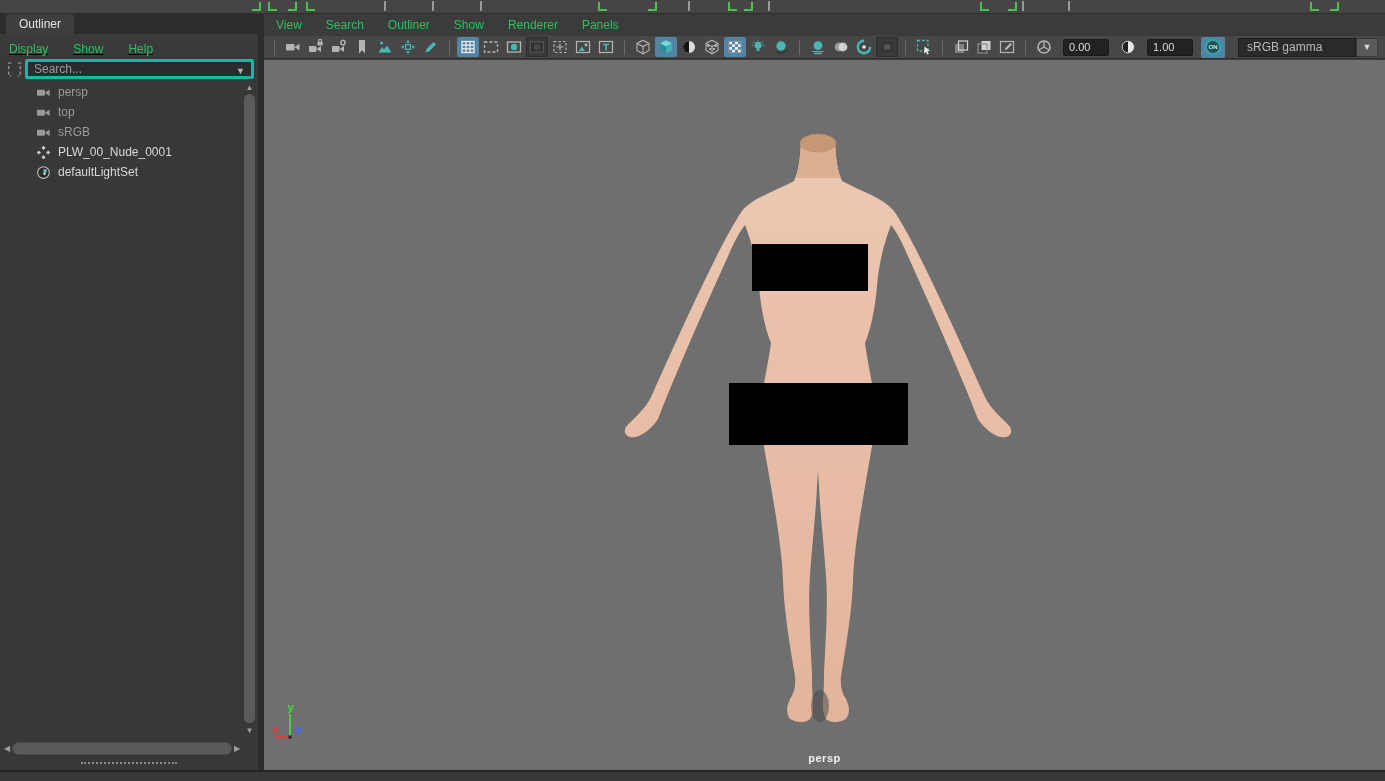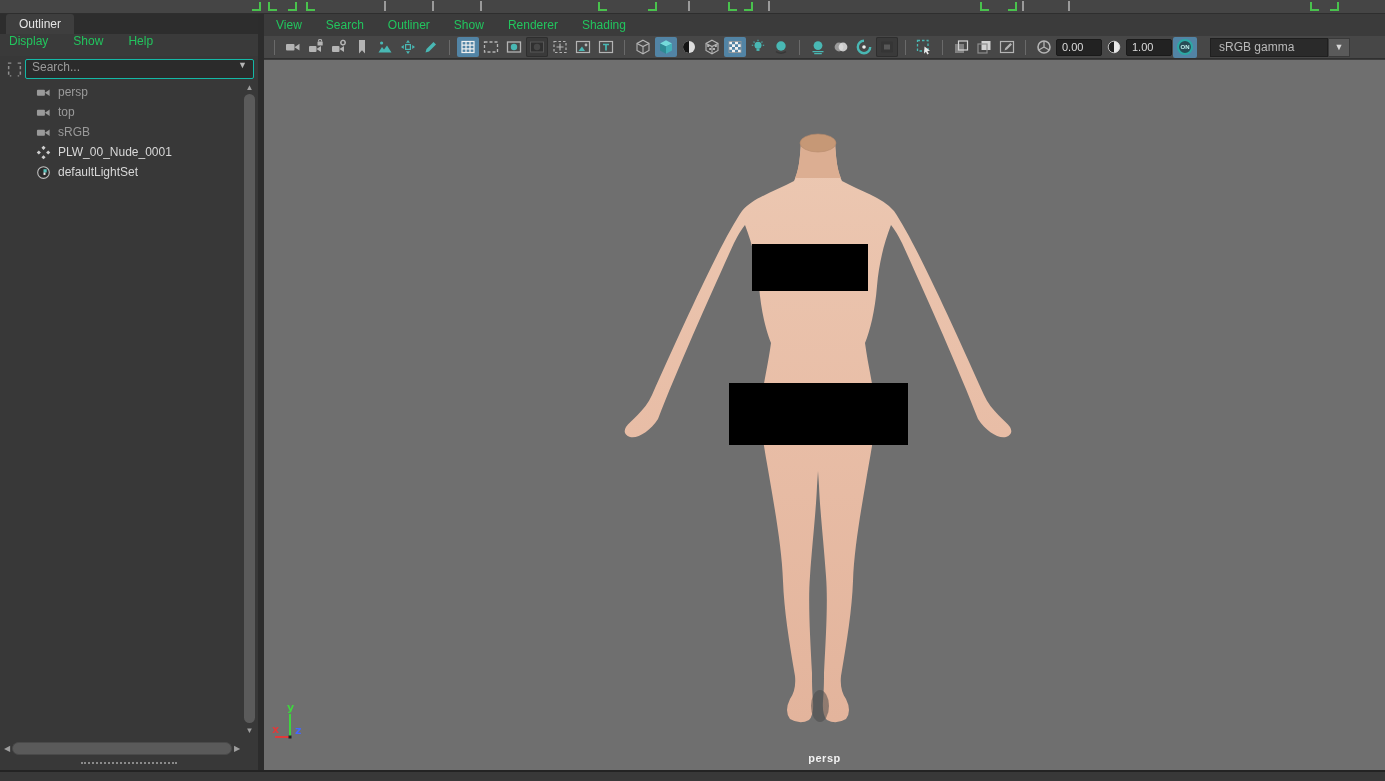--- a/index.html
+++ b/index.html
@@ -11,25 +11,25 @@
   #top-strip { position:absolute; left:0; top:0; width:1385px; height:14px; background:#454545; border-bottom:1px solid #2e2e2e; }
   .frag { position:absolute; top:2px; width:9px; height:9px; }
   .frag.green-l { border-left:2px solid #49c24d; border-bottom:2px solid #49c24d; }
   .frag.green-r { border-right:2px solid #49c24d; border-bottom:2px solid #49c24d; }
   .frag.tick { width:2px; height:10px; background:#9a9a9a; border:none; top:1px; }
 
   
   #outliner-panel { position:absolute; left:0; top:14px; width:258px; height:756px; background:#383838; }
   #ol-tabbar { height:20px; background:#2d2d2d; display:flex; }
   #ol-tab { background:#3e3e3e; color:#e4e4e4; font-size:12px; padding:3px 13px 2px 13px; border-radius:3px 3px 0 0; margin-left:6px; }
-  #ol-menubar { height:22px; background:#3a3a3a; display:flex; align-items:flex-start; gap:25px; padding-left:9px; }
+  #ol-menubar { height:22px; background:#3a3a3a; display:flex; align-items:flex-end; gap:25px; padding-left:9px;text-decoration:underline; }
   .menu-item { color:#22c55e; font-size:12px; cursor:default; }
   #ol-searchrow { height:26px; display:flex; align-items:center; padding:2px 4px 2px 3px; }
   #ol-filter { width:22px; height:18px; display:flex; align-items:center; justify-content:center; }
-  #ol-search { position:relative; flex:1; height:20px; background:#2b2b2b; border:1px solid #14b8a6; border-radius:2px; display:flex; align-items:flex-start; }
+  #ol-search { position:relative; flex:1; height:20px; background:#2b2b2b; border:3px solid #14b8a6; border-radius:2px; display:flex; align-items:flex-end; }
   #ol-search input { flex:1; background:transparent; border:none; outline:none; color:#bdbdbd; font-size:12px; padding:0 6px; font-family:"Liberation Sans","DejaVu Sans",sans-serif; }
   #ol-search input::placeholder { color:#9a9a9a; }
   #ol-search .dd-arrow { color:#b5b5b5; font-size:9px; padding-right:6px; }
   #ol-list { position:absolute; left:0; top:68px; right:16px; bottom:36px; overflow:hidden; }
   .ol-row { height:20px; display:flex; align-items:center; padding-left:36px; gap:7px; }
   .ol-row .ol-icon { width:15px; height:15px; display:flex; }
   .ol-row .ol-label { font-size:12px; color:#d8d8d8; }
   .ol-row.muted .ol-label { color:#9a9a9a; }
   
   #ol-vscroll { position:absolute; right:2px; top:68px; bottom:34px; width:13px; }
@@ -49,21 +49,21 @@
   
   #viewport-panel { position:absolute; left:264px; top:14px; width:1121px; height:756px; background:#3c3c3c; }
   #vp-menubar { height:22px; background:#3b3b3b; display:flex; align-items:center; gap:24px; padding-left:12px; }
   #vp-toolbar { height:23px; background:#474747; border-bottom:1px solid #303030; display:flex; align-items:center; padding-left:4px; gap:1px; }
   .tb-btn { width:22px; height:20px; border-radius:2px; display:flex; align-items:center; justify-content:center; color:#b4b4b4; }
   .tb-btn svg { width:16px; height:16px; }
   .tb-btn.selected { background:#5284a5; color:#f0f0f0; }
   .tb-btn.pressed { background:#3a3a3a; box-shadow:inset 0 0 0 1px #2e2e2e; }
   .tb-btn.teal { color:#49b8b4; }
   .tb-sep { width:1px; height:15px; background:#6a6a6a; margin:0 6px; }
-  .tb-field { width:46px; height:17px; background:#222222; border:1px solid #1a1a1a; border-radius:2px; color:#dcdcdc; font-size:11px; padding:1px 5px; margin:0 0; font-family:"Liberation Sans","DejaVu Sans",sans-serif; }
+  .tb-field { width:46px; height:17px; background:#222222; border:1px solid #1a1a1a; border-radius:2px; color:#dcdcdc; font-size:11px; padding:1px 5px; margin:0 7px; font-family:"Liberation Sans","DejaVu Sans",sans-serif; }
   .tb-on { width:24px; height:21px; background:#5284a5; border-radius:2px; display:flex; align-items:center; justify-content:center; margin-right:4px; }
   .tb-on .on-circle { width:16px; height:16px; border-radius:50%; border:2px solid #2ba8a4; color:#bfeeec; font-size:6px; font-weight:bold; display:flex; align-items:center; justify-content:center; background:#274b55; }
   .tb-dd { display:flex; align-items:center; height:19px; margin-left:8px; }
   .tb-dd .dd-text { width:118px; height:19px; background:#2a2a2a; border:1px solid #1f1f1f; color:#b9b9b9; font-size:12px; padding:1px 8px; }
   .tb-dd .dd-btn { width:22px; height:19px; background:#5a5a5a; border:1px solid #3a3a3a; color:#d8d8d8; font-size:9px; display:flex; align-items:center; justify-content:center; }
 
   
   #vp-canvas { position:absolute; left:0; top:46px; right:0; bottom:0; background:#6f6f6f; overflow:hidden; }
   #model-svg { position:absolute; left:354px; top:71px; }
   #persp-label { position:absolute; left:50%; bottom:6px; transform:translateX(-50%); color:#f2f2f2; font-size:11px; font-weight:bold; letter-spacing:.5px; }
@@ -350,21 +350,21 @@
 
   <div id="gutter"></div>
 
   <div id="viewport-panel">
     <div id="vp-menubar">
         <div class="menu-item">View</div>
         <div class="menu-item">Search</div>
         <div class="menu-item">Outliner</div>
         <div class="menu-item">Show</div>
         <div class="menu-item">Renderer</div>
-        <div class="menu-item">Shading</div>
+        <div class="menu-item">Panels</div>
       </div>
     <div id="vp-toolbar">
         <div class="tb-sep"></div>
         <div class="tb-btn">
           <svg width="16" height="16">
             <use href="#sym-cam"></use>
           </svg>
         </div>
         <div class="tb-btn">
           <svg width="16" height="16">

